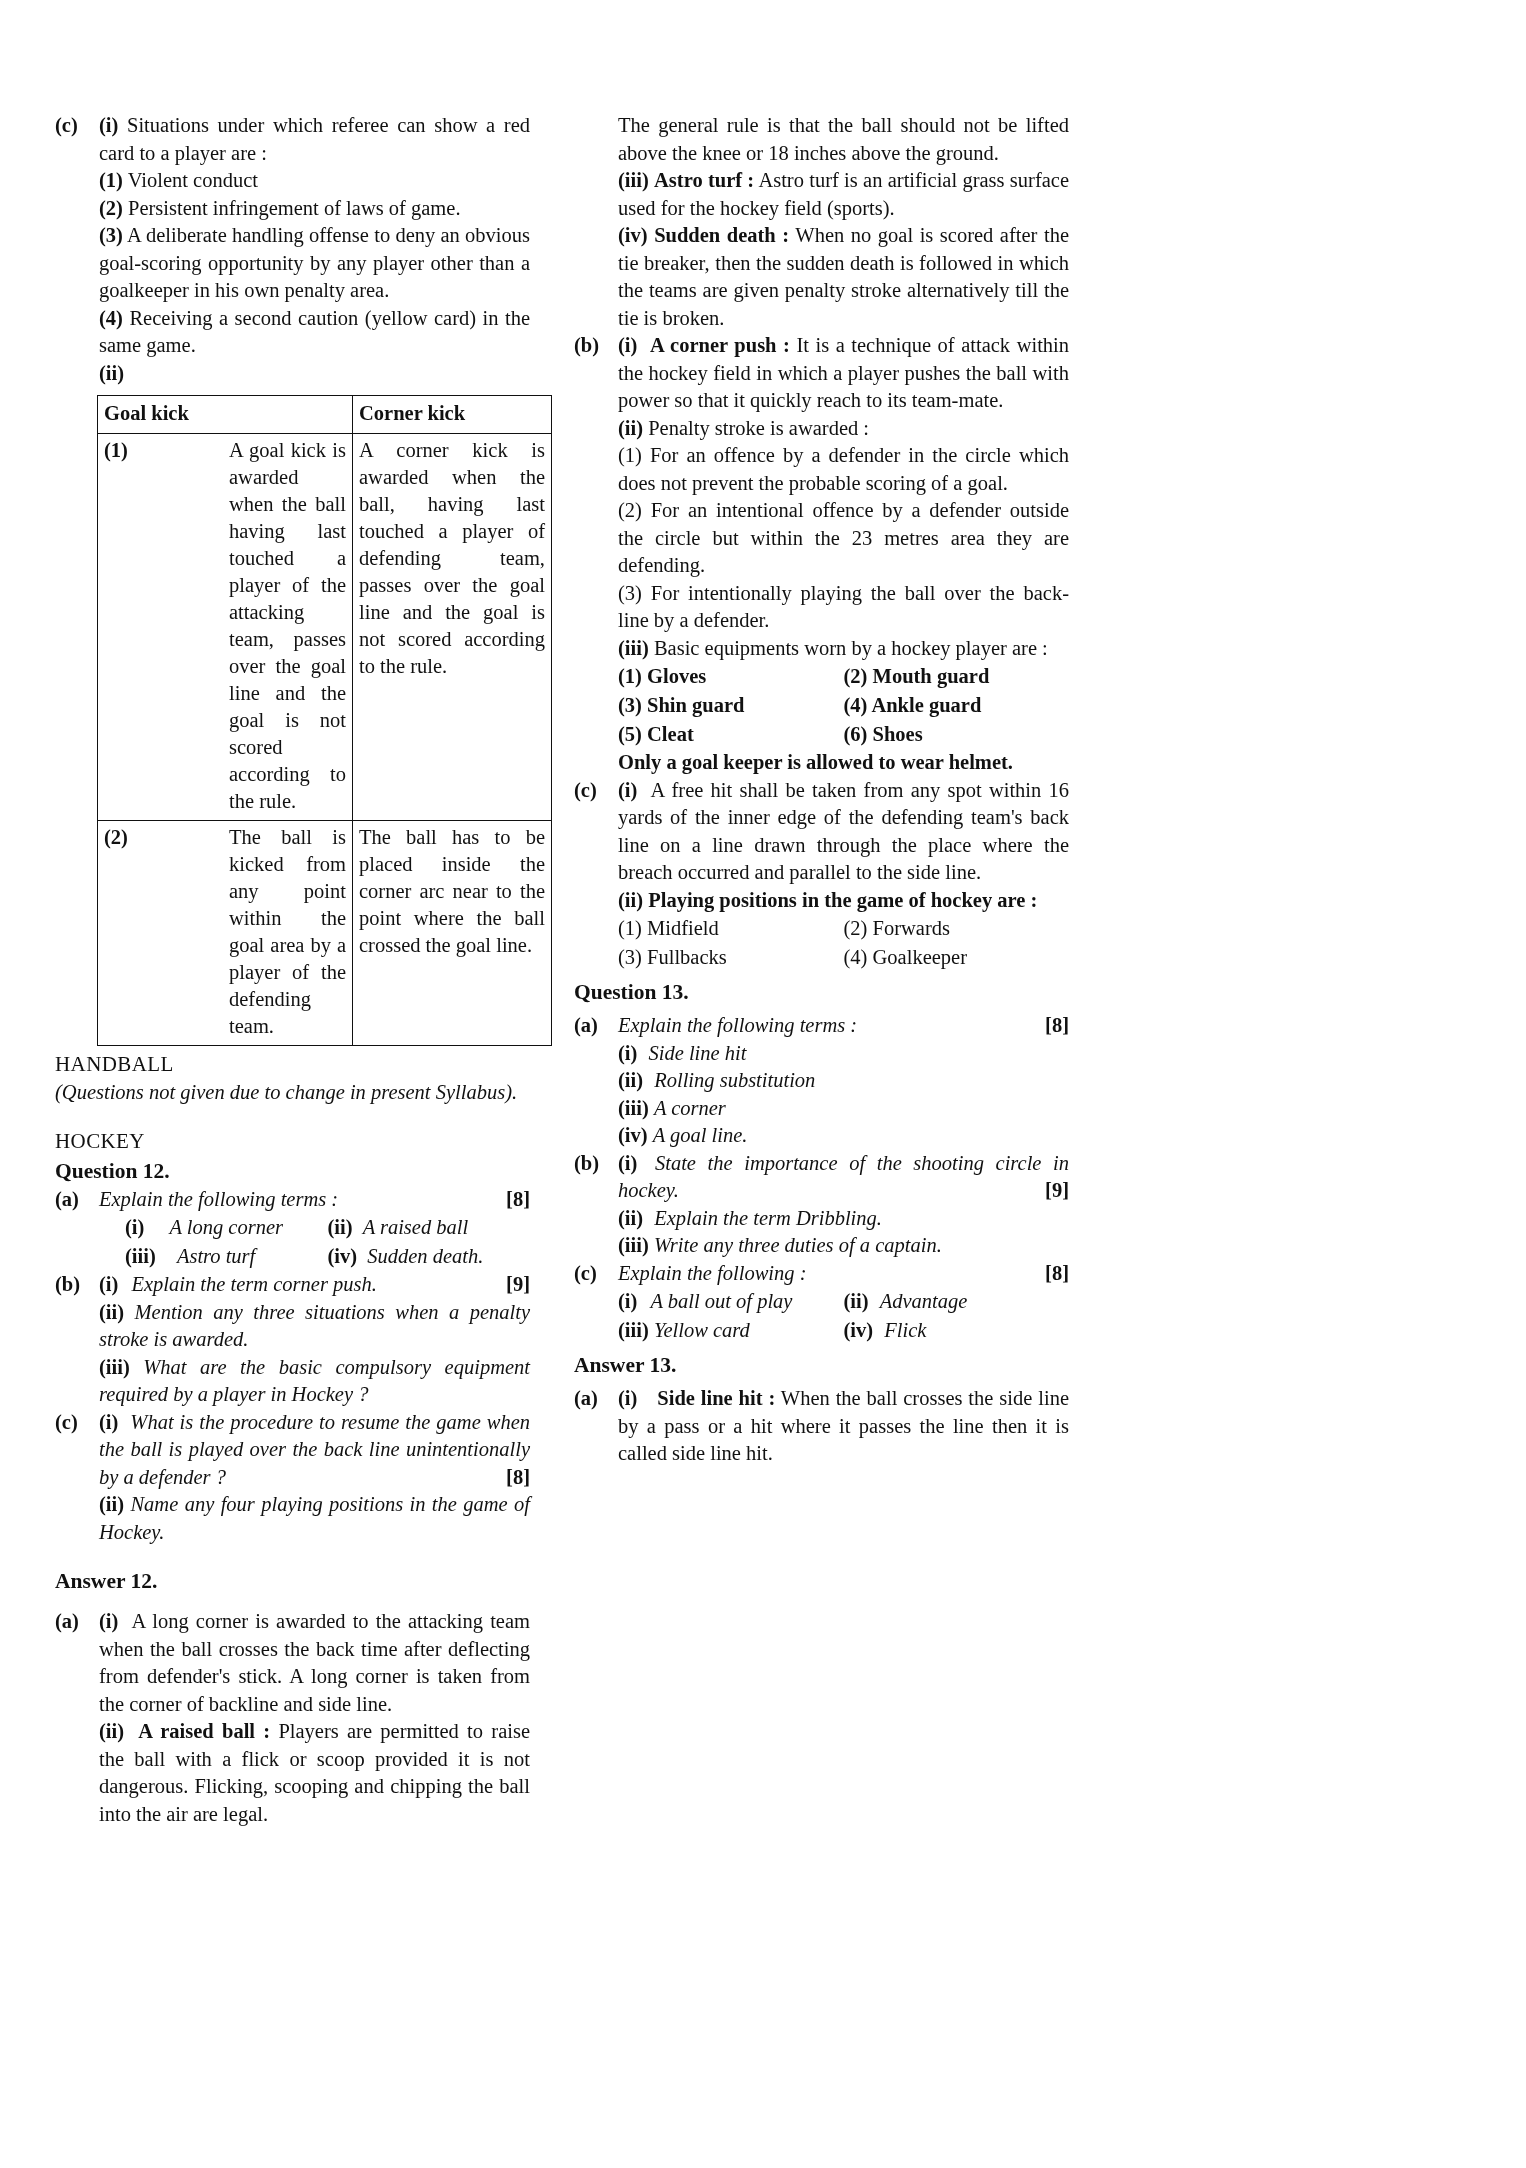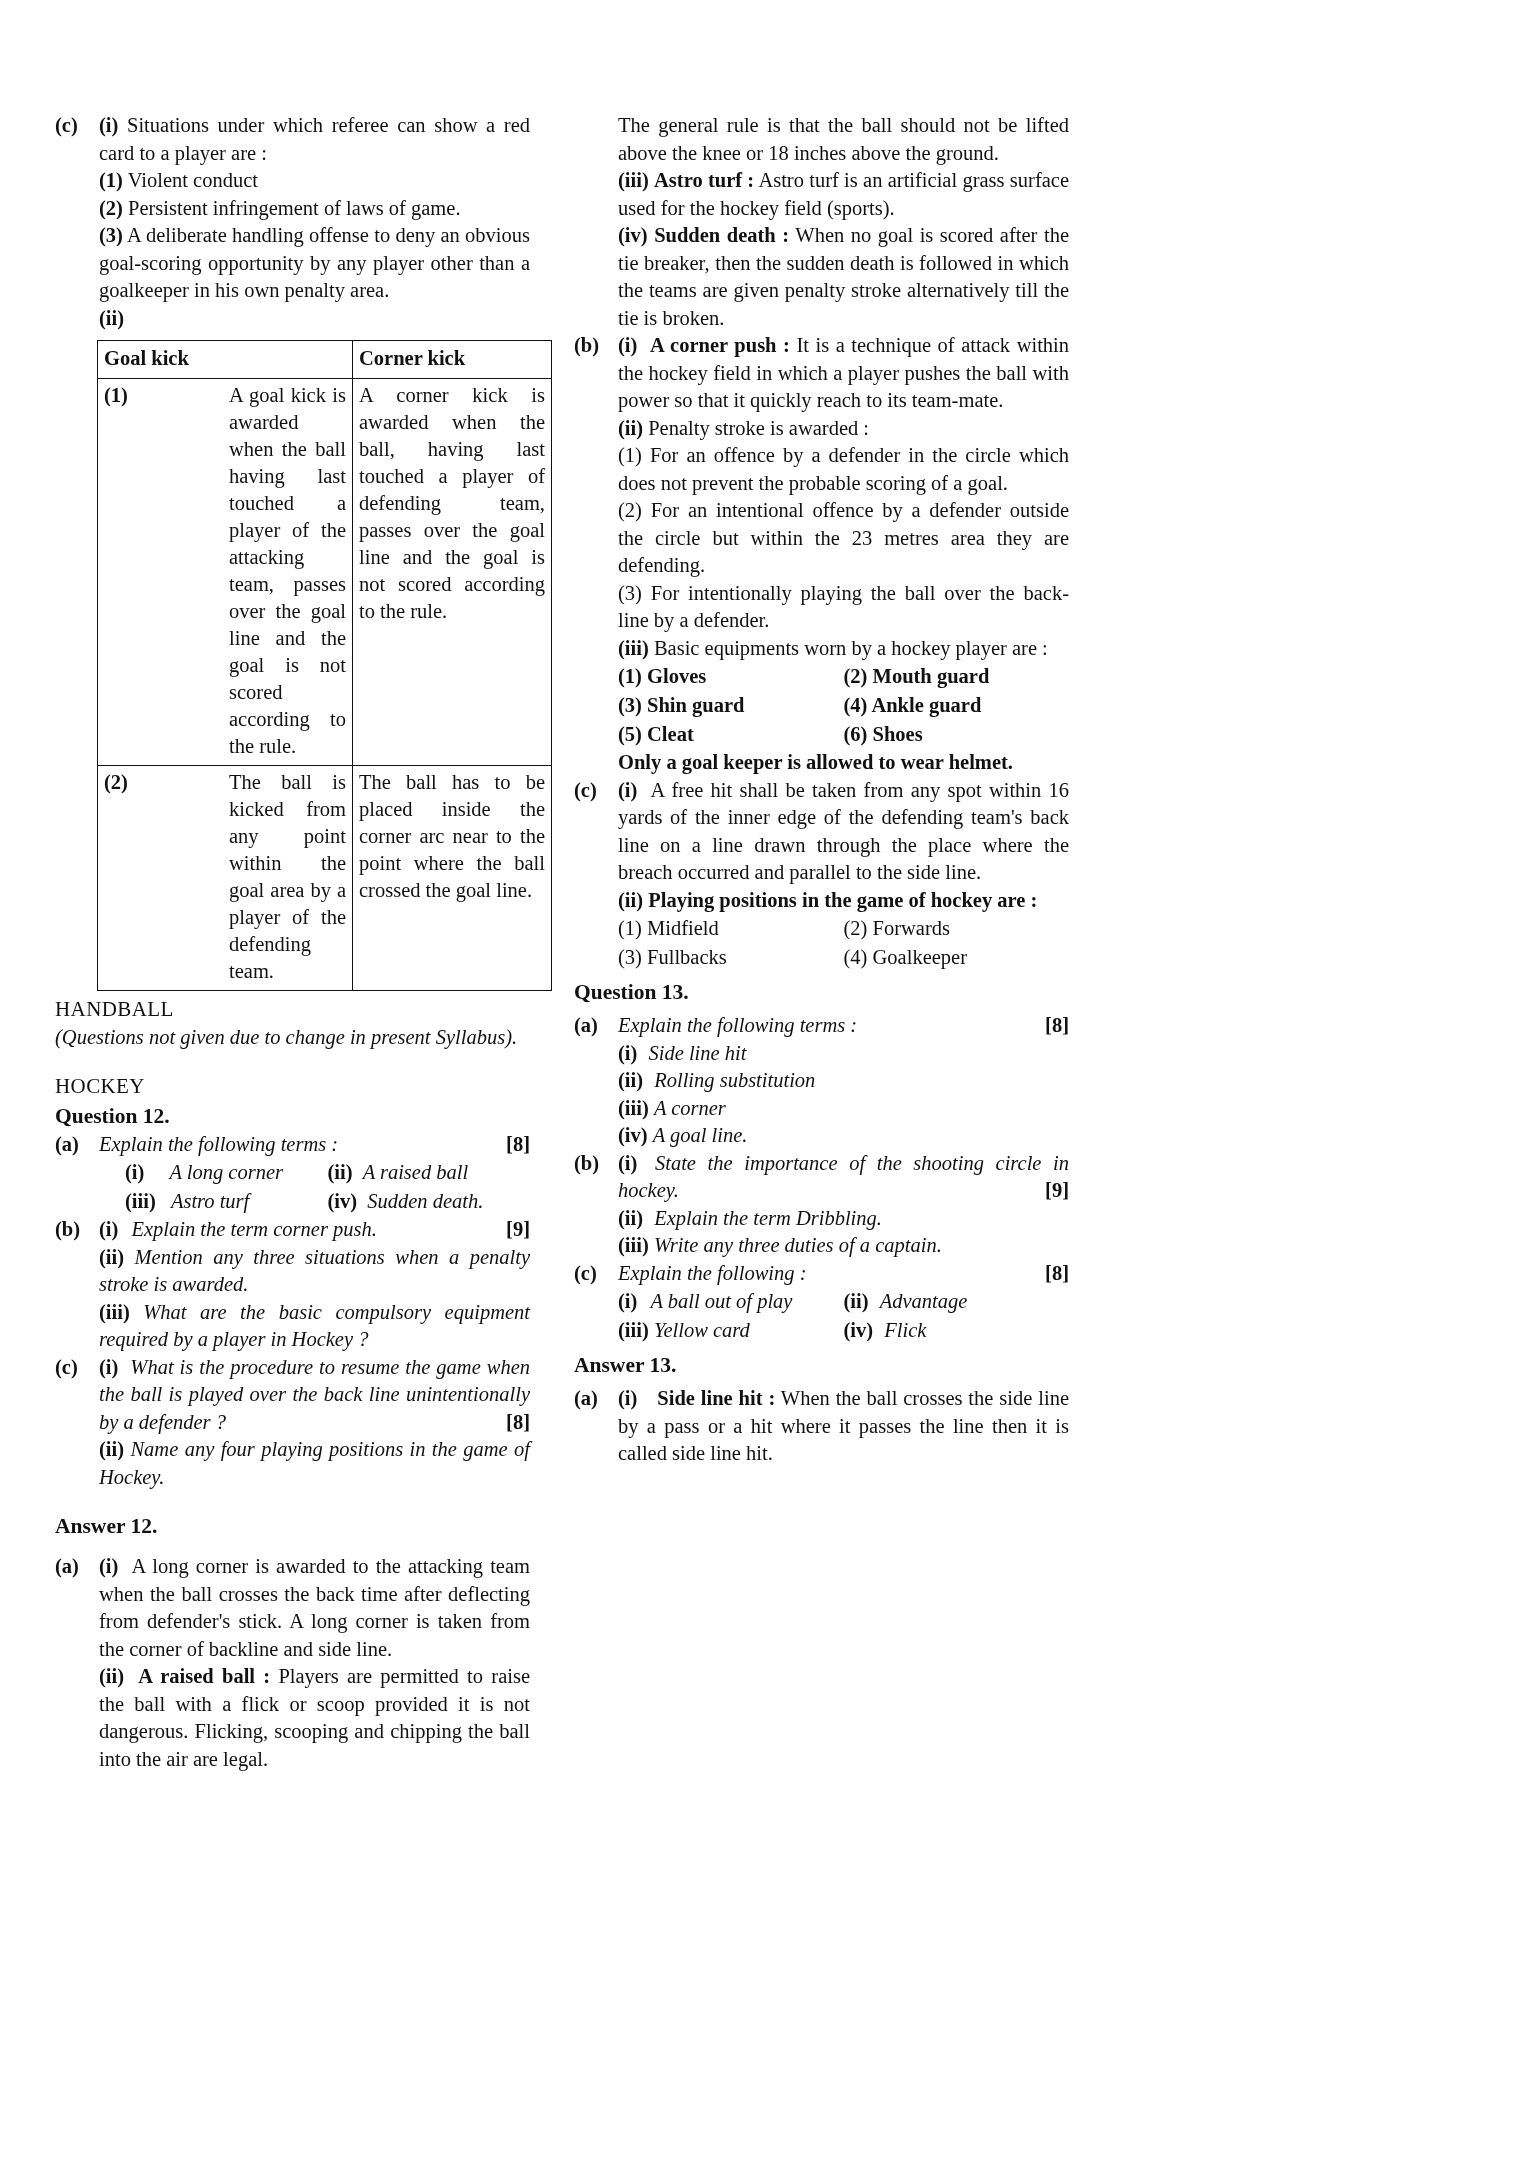--- a/index.html
+++ b/index.html
@@ -138,20 +138,24 @@
             <span class="b">(1)</span>
             <span>Violent conduct</span>
           </div>
           <div class="just">
             <span class="b">(2)</span>
             <span>Persistent infringement of laws of game.</span>
           </div>
           <div class="just">
             <span class="b">(3)</span>
             <span>A deliberate handling offense to deny an obvious goal-scoring opportunity by any player other than a goalkeeper in his own penalty area.</span>
+          </div>
+          <div class="just">
+            <span class="b">(4)</span>
+            <span>Receiving a second caution (yellow card) in the same game.</span>
           </div>
           <div class="b">(ii)</div>
         </div>
       </div>
 
       <table class="cmp">
         <thead>
           <tr>
             <th class="thL" colspan="2">Goal kick</th>
             <th class="thR">Corner kick</th>
@@ -190,21 +194,21 @@
               <span class="i" style="margin-left:20px">A long corner</span>
             </div>
             <div class="mc">
               <span class="b">(ii)</span>
               <span class="i" style="margin-left:5px">A raised ball</span>
             </div>
           </div>
           <div class="mini" style="margin-left:26px;">
             <div class="mc">
               <span class="b">(iii)</span>
-              <span class="i" style="margin-left:10px">Astro turf</span>
+              <span class="i" style="margin-left:16px">Astro turf</span>
             </div>
             <div class="mc">
               <span class="b">(iv)</span>
               <span class="i" style="margin-left:5px">Sudden death.</span>
             </div>
           </div>
         </div>
       </div>
 
       <div class="row">

